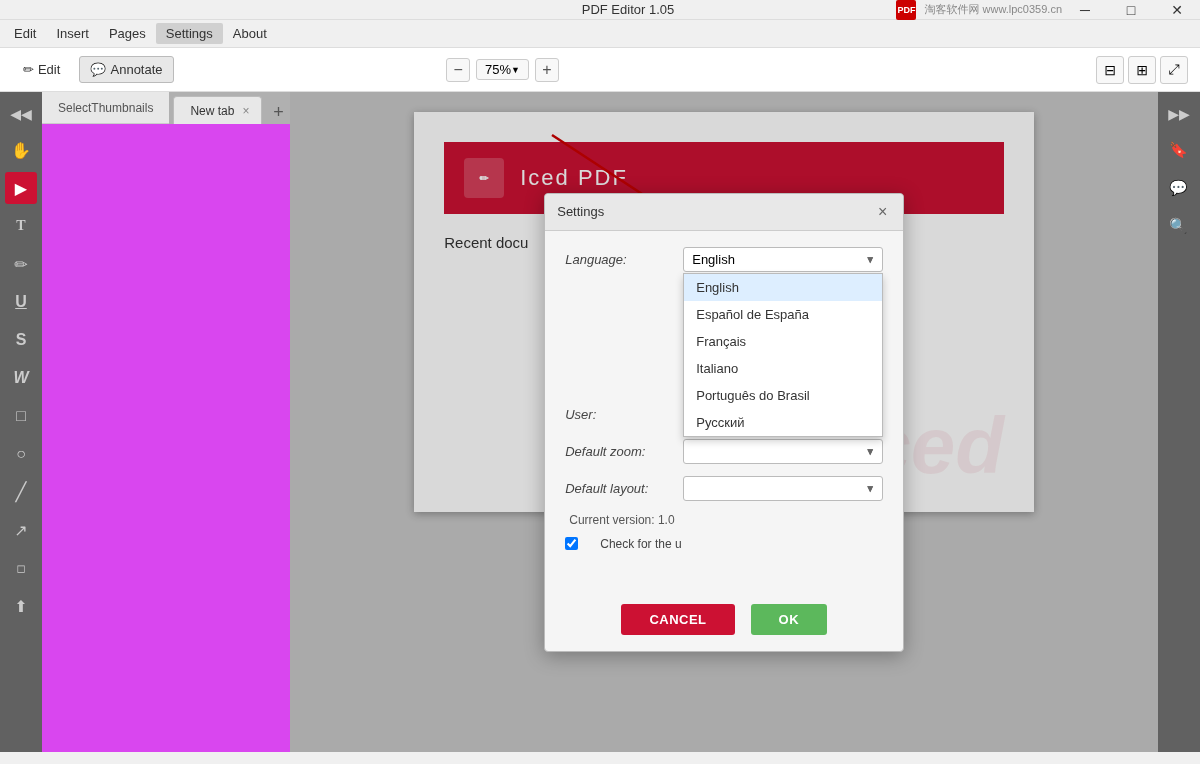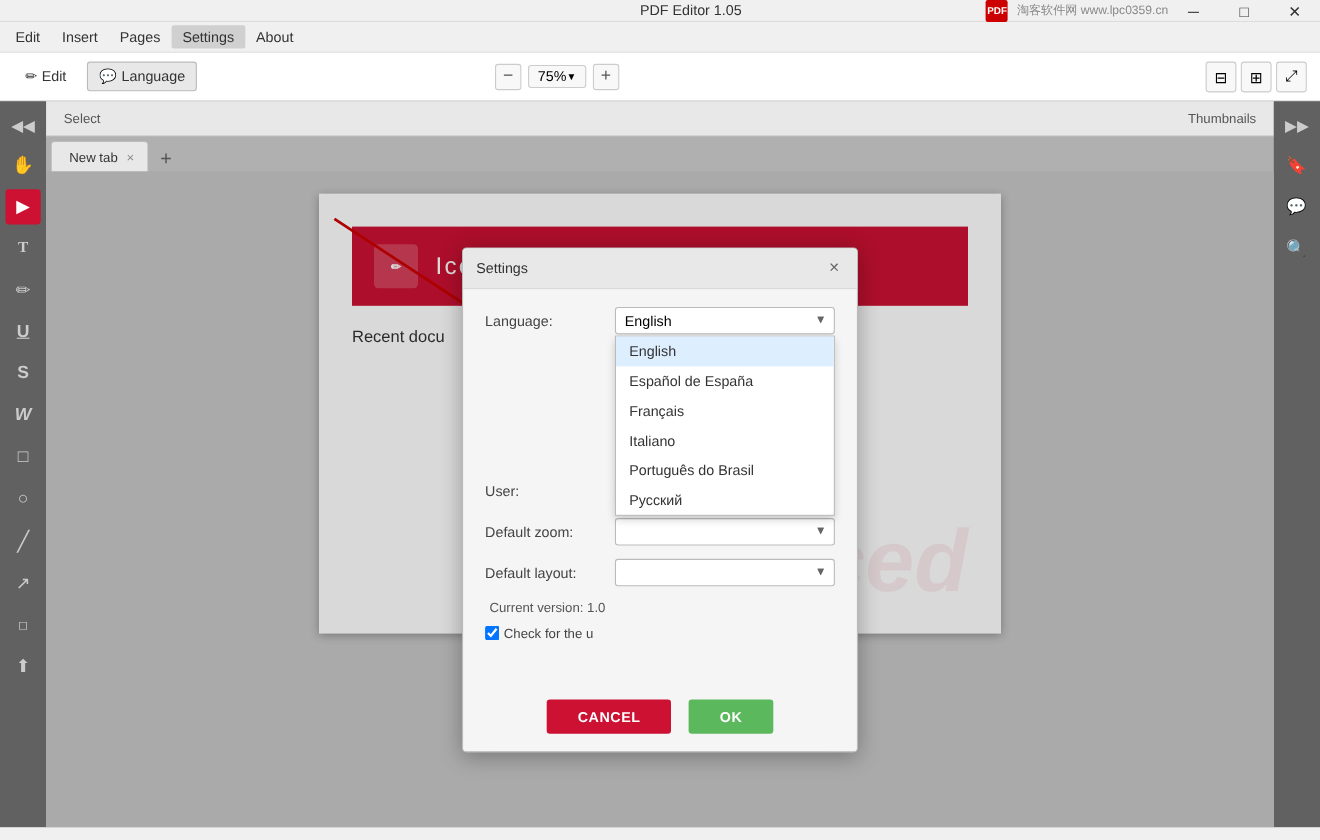--- a/index.html
+++ b/index.html
@@ -94,22 +94,22 @@
       width: 32px; height: 28px;
       display: flex; align-items: center; justify-content: center;
       cursor: pointer;
       color: #ccc; font-size: 14px;
     }
 
     
     .content-area {
       flex: 1;
       display: flex;
-      flex-direction: column;
-      background: #a3a3a3;
+      flex-direction: row;
+      background: #d946ef;
     }
     .tabs-bar {
       height: 32px;
       background: #b0b0b0;
       display: flex;
       align-items: flex-end;
       padding-left: 4px;
     }
     .tab {
       height: 28px;
@@ -231,21 +231,21 @@
       line-height: 1;
       padding: 2px 4px;
     }
     .dialog-body { padding: 16px 20px; }
     .dialog-row {
       display: flex;
       align-items: center;
       margin-bottom: 12px;
       gap: 8px;
     }
-    .dialog-label { width: 110px; color: #444; font-size: 13px; }
+    .dialog-label { width: 110px; color: #444; font-size: 13px; font-style: italic; }
     .dialog-control { flex: 1; }
     .dialog-select {
       width: 100%;
       padding: 4px 8px;
       border: 1px solid #bbb;
       border-radius: 3px;
       background: white;
       font-size: 13px;
       appearance: none;
       cursor: pointer;
@@ -265,21 +265,21 @@
     }
     .dialog-input {
       width: 100%;
       padding: 4px 8px;
       border: 1px solid #bbb;
       border-radius: 3px;
       background: white;
       font-size: 13px;
     }
     .dialog-version { font-size: 12px; color: #555; margin-bottom: 10px; padding-left: 4px; }
-    .dialog-checkbox { display: flex; align-items: center; gap: 4px; margin-bottom: 25px; font-size: 12px; color: #444; }
+    .dialog-checkbox { display: flex; align-items: center; gap: 22px; margin-bottom: 25px; font-size: 12px; color: #444; }
     .dialog-footer {
       display: flex;
       justify-content: center;
       gap: 16px;
       padding: 12px 20px 16px;
     }
     .btn-cancel {
       padding: 8px 28px;
       background: #cc1133;
       color: white;
@@ -351,21 +351,21 @@
   <div class="menu-item">About</div>
 </div>
 
 <div class="toolbar">
   <button class="toolbar-btn">
     <span>✏</span>
     <span>Edit</span>
   </button>
   <button class="toolbar-btn active">
     <span>💬</span>
-    <span>Language</span>
+    <span>Annotate</span>
   </button>
 
   <div class="zoom-controls">
     <button class="zoom-btn">−</button>
     <div class="zoom-display">
       <span>75%</span>
       <span style="font-size:9px;">▼</span>
     </div>
     <button class="zoom-btn">+</button>
   </div>

